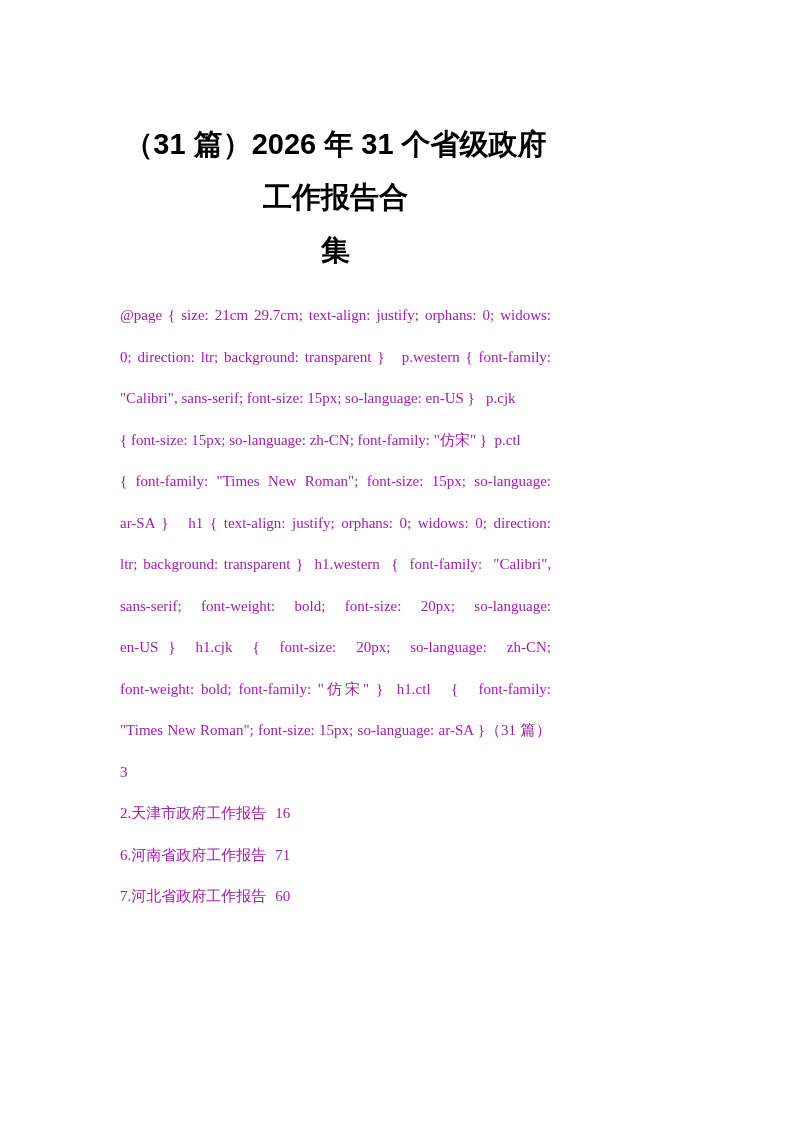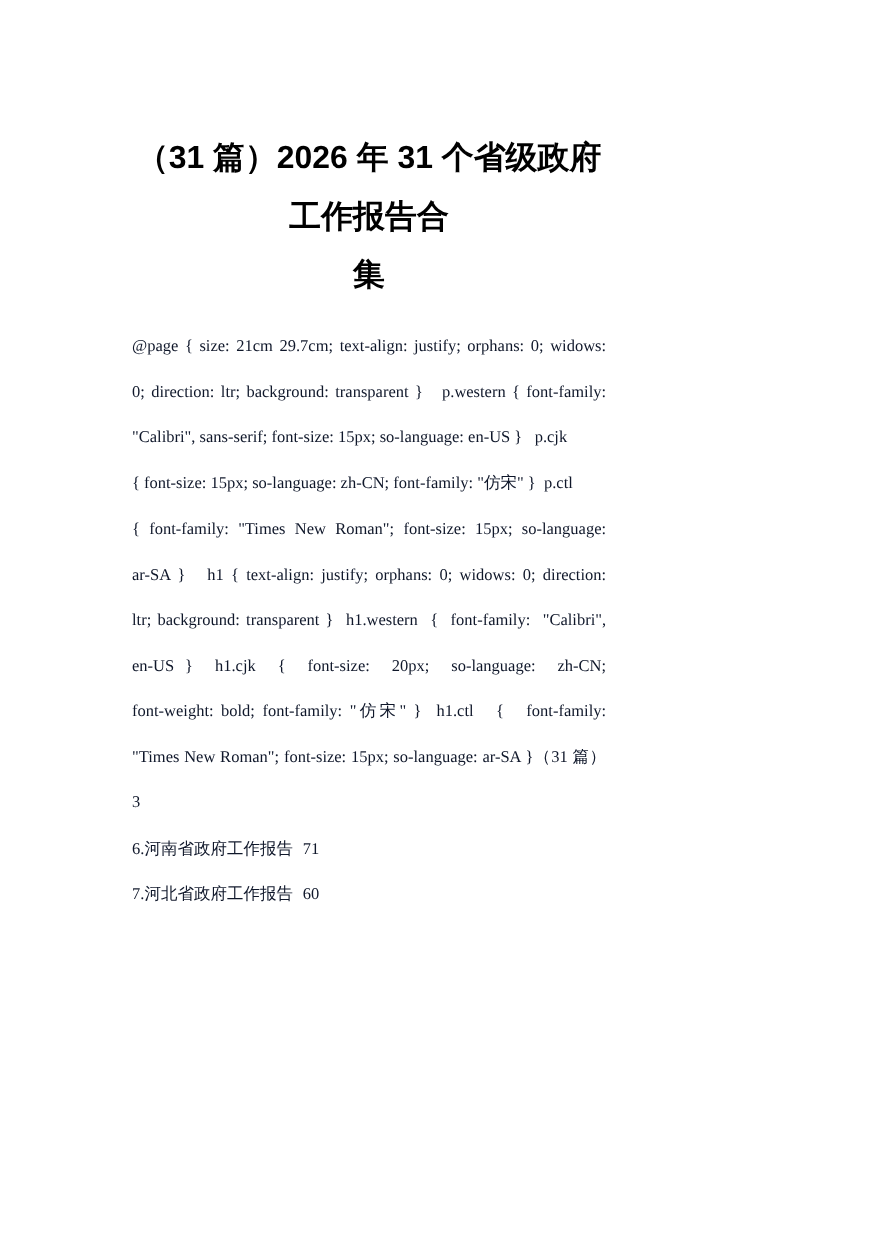--- a/index.html
+++ b/index.html
@@ -23,21 +23,21 @@
   .doc-title {
     margin: 0 0 18px 0;
     color: #000000;
     font-family: "Liberation Sans", "DejaVu Sans", sans-serif;
     font-weight: bold;
     font-size: 29px;
     line-height: 53px;
     text-align: center;
   }
   .doc-body {
-    color: #0f172a;
+    color: #a21caf;
   }
   .line {
     font-size: 15px;
     line-height: 41.5px;
     white-space: pre-wrap;
     text-align: left;
   }
   .line.jl {
     text-align: justify;
     text-align-last: justify;
@@ -67,33 +67,35 @@
         <div class="line">"Calibri", sans-serif; font-size: 15px; so-language: en-US }   p.cjk</div>
 
         <div class="line">{ font-size: 15px; so-language: zh-CN; font-family: "仿宋" }  p.ctl</div>
 
         <div class="line jl">{ font-family: "Times New Roman"; font-size: 15px; so-language:</div>
 
         <div class="line jl">ar-SA }   h1 { text-align: justify; orphans: 0; widows: 0; direction:</div>
 
         <div class="line jl">ltr; background: transparent }  h1.western  {  font-family:  "Calibri",</div>
 
+        <div class="line jl">sans-serif;  font-weight:  bold;  font-size:  20px;  so-language:</div>
 
         <div class="line jl">en-US }  h1.cjk  {  font-size:  20px;  so-language:  zh-CN;</div>
 
         <div class="line jl">font-weight: bold; font-family: "仿宋" }  h1.ctl   {   font-family:</div>
 
         <div class="line jl">"Times New Roman"; font-size: 15px; so-language: ar-SA }（31 篇）</div>
 
 
         <div class="line">3</div>
       </div>
 
     <div>
 
+        <div class="line toc-row"><span>2.天津市政府工作报告</span><span class="toc-page">16</span></div>
 
 
 
 
         <div class="line toc-row"><span>6.河南省政府工作报告</span><span class="toc-page">71</span></div>
 
         <div class="line toc-row"><span>7.河北省政府工作报告</span><span class="toc-page">60</span></div>
       </div>
 
   </div>

